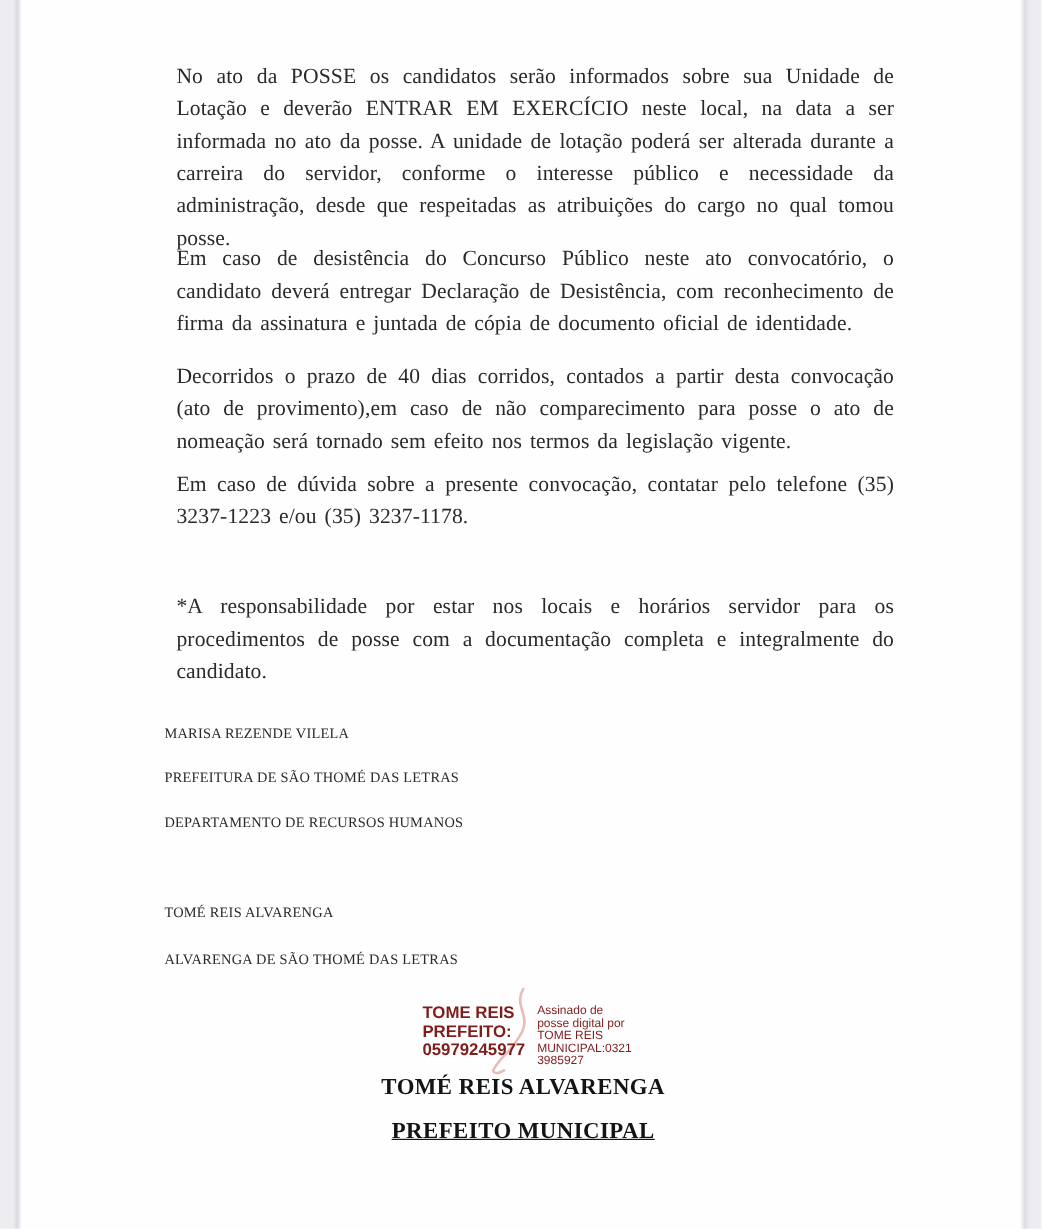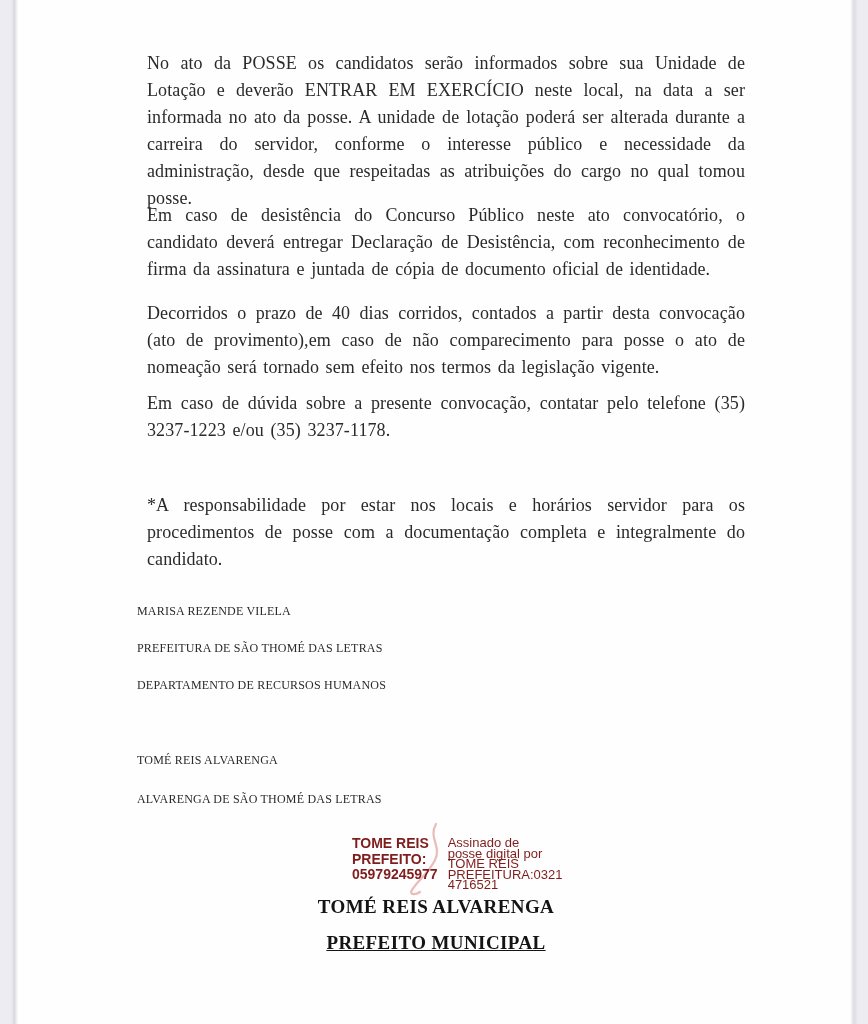--- a/index.html
+++ b/index.html
@@ -54,21 +54,21 @@
     font-family: "Liberation Sans", sans-serif;
     color: #7f1d1d;
   }
   .stamp-holder {
     font-size: 14px;
     line-height: 15.5px;
     font-weight: 600;
     white-space: nowrap;
   }
   .stamp-info {
-    font-size: 13px;
+    font-size: 10px;
     line-height: 10.5px;
     padding-top: 2px;
     white-space: nowrap;
   }
   .squiggle {
     position: absolute;
     left: 402px; top: 820px;
     width: 56px; height: 82px;
     pointer-events: none;
   }
@@ -114,19 +114,19 @@
 <div class="stamp">
   <div class="stamp-holder">
     <div>TOME REIS</div>
     <div>PREFEITO:</div>
     <div>05979245977</div>
   </div>
   <div class="stamp-info">
     <div>Assinado de</div>
     <div>posse digital por</div>
     <div>TOME REIS</div>
-    <div>PREFEITURA:0321</div>
-    <div>4716521</div>
+    <div>MUNICIPAL:0321</div>
+    <div>3985927</div>
   </div>
 </div>
 
 <div class="bold-line bold-name">TOMÉ REIS ALVARENGA</div>
 <div class="bold-line bold-title">PREFEITO MUNICIPAL</div>
 
 </body></html>

